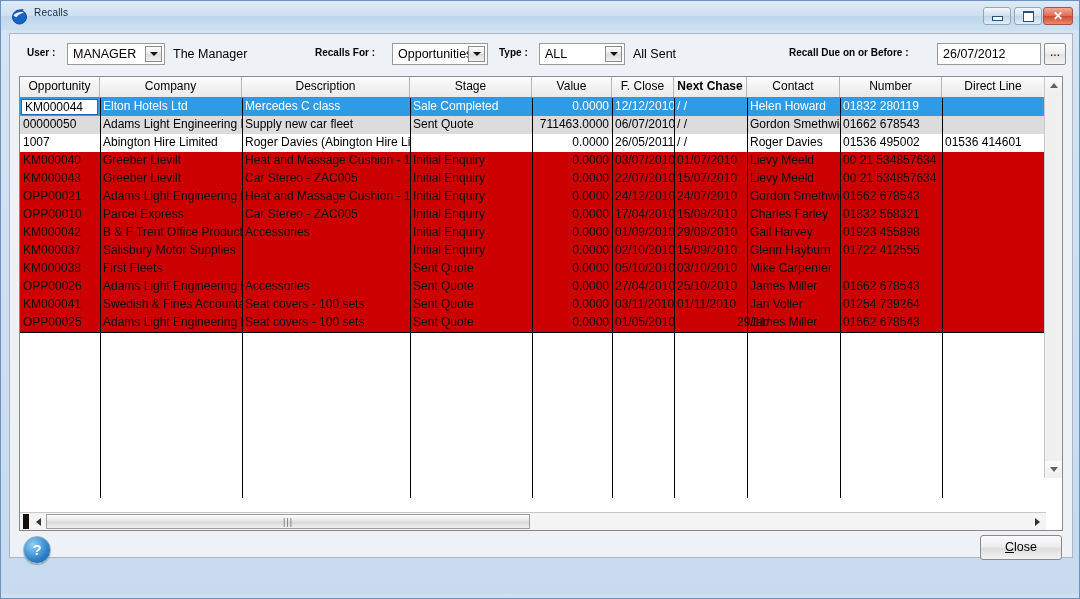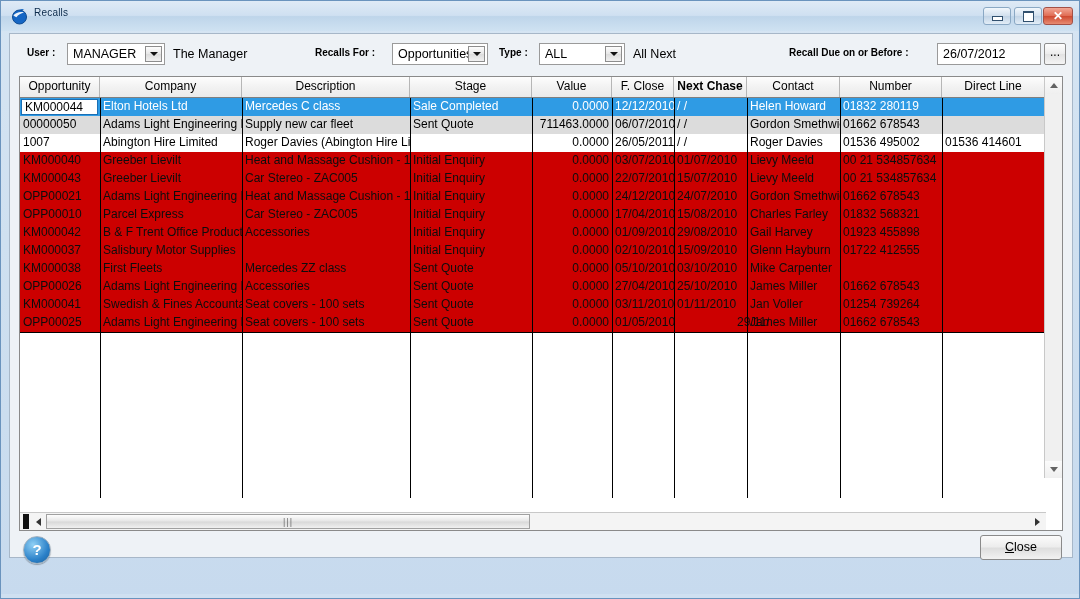--- a/index.html
+++ b/index.html
@@ -244,21 +244,21 @@
           </div>
       </div>
 
       <div class="tb-label" style="left:489px">Type :</div>
       <div class="combo" style="left:529px;width:86px">
         <div class="val">ALL</div>
         <div class="arrow">
             <i></i>
           </div>
       </div>
-      <div class="tb-plain" style="left:623px">All Next</div>
+      <div class="tb-plain" style="left:623px">All Sent</div>
 
       <div class="tb-label" style="left:779px">Recall Due on or Before :</div>
       <div class="textbox" style="left:927px;width:104px">
         <div class="val">26/07/2012</div>
       </div>
       <div class="dots-btn" style="left:1034px">...</div>
     </div>
 
     <div id="grid-outer">
       <div id="grid-head">
@@ -377,21 +377,20 @@
             <div class="cell num" style="left: 512px; width: 80px;">0.0000</div>
             <div class="cell" style="left: 592px; width: 62px;">02/10/2010</div>
             <div class="cell" style="left: 654px; width: 73px;">15/09/2010</div>
             <div class="cell" style="left: 727px; width: 93px;">Glenn Hayburn</div>
             <div class="cell" style="left: 820px; width: 102px;">01722 412555</div>
             <div class="cell" style="left: 922px; width: 103px;"></div>
           </div>
           <div class="row red" style="top: 162px;">
             <div class="cell" style="left: 0px; width: 80px;">KM000038</div>
             <div class="cell" style="left: 80px; width: 142px;">First Fleets</div>
-            <div class="cell" style="left: 222px; width: 168px;">Mercedes ZZ class</div>
             <div class="cell" style="left: 390px; width: 122px;">Sent Quote</div>
             <div class="cell num" style="left: 512px; width: 80px;">0.0000</div>
             <div class="cell" style="left: 592px; width: 62px;">05/10/2010</div>
             <div class="cell" style="left: 654px; width: 73px;">03/10/2010</div>
             <div class="cell" style="left: 727px; width: 93px;">Mike Carpenter</div>
             <div class="cell" style="left: 820px; width: 102px;"></div>
             <div class="cell" style="left: 922px; width: 103px;"></div>
           </div>
           <div class="row red" style="top: 180px;">
             <div class="cell" style="left: 0px; width: 80px;">OPP00026</div>

